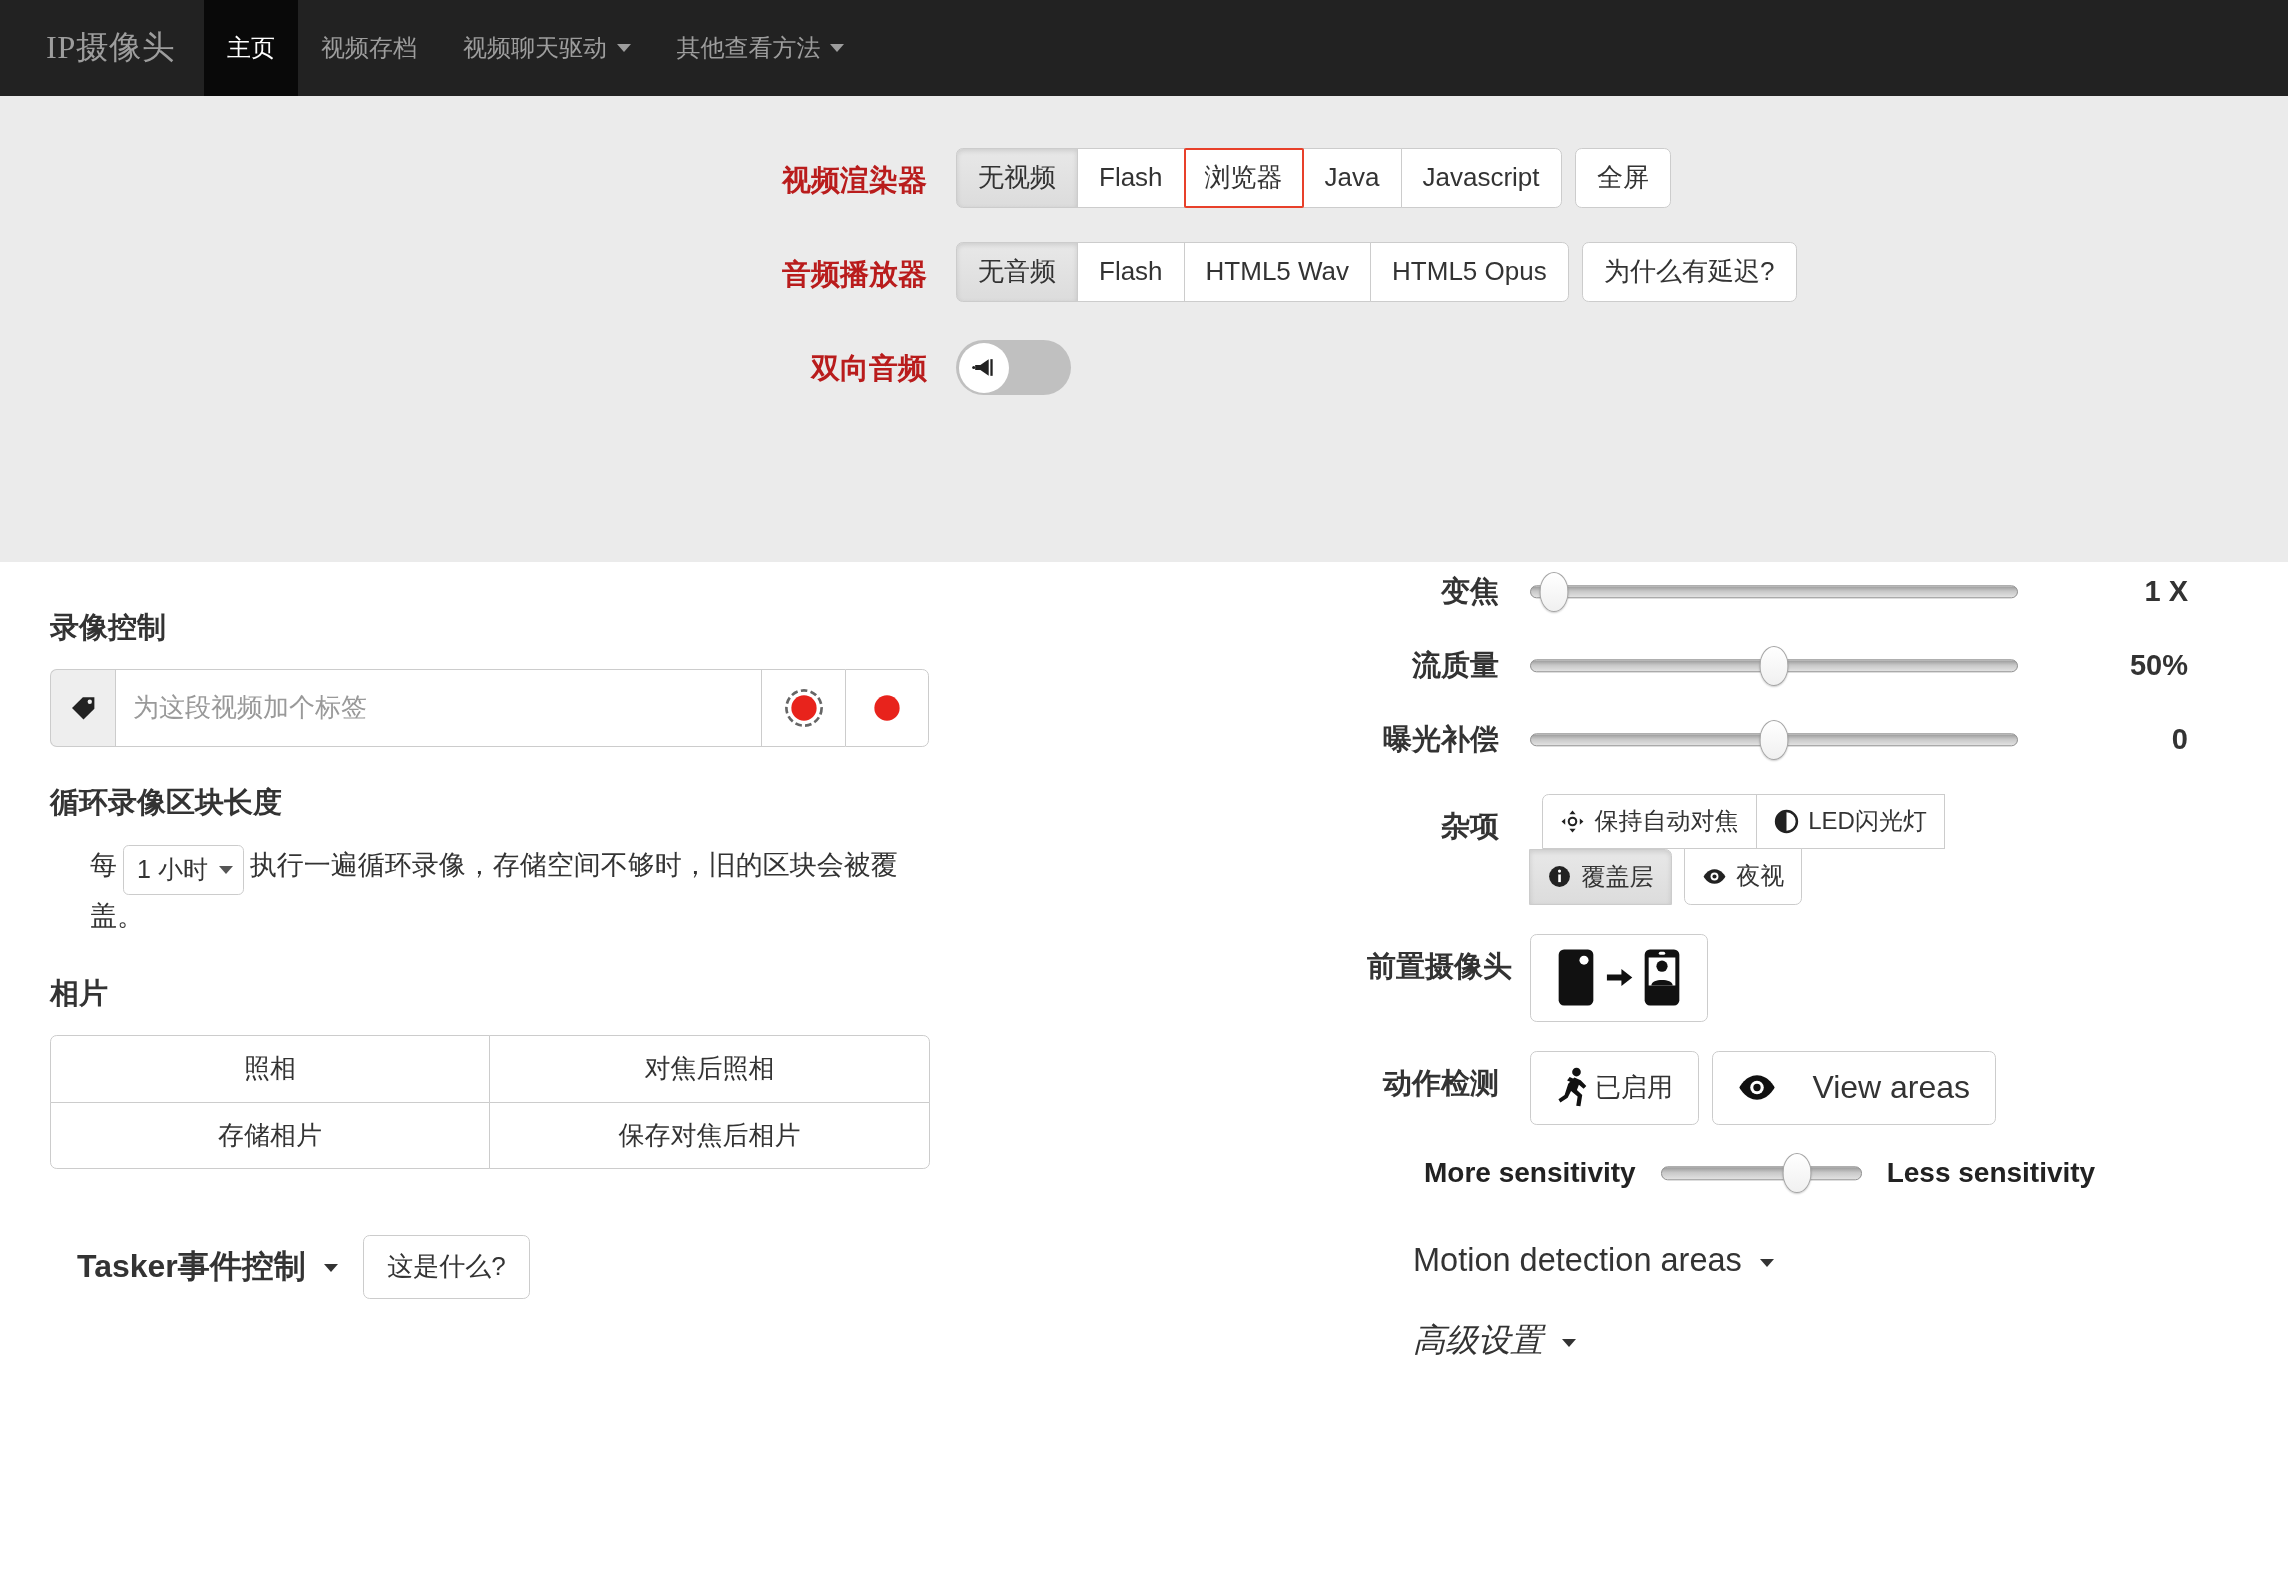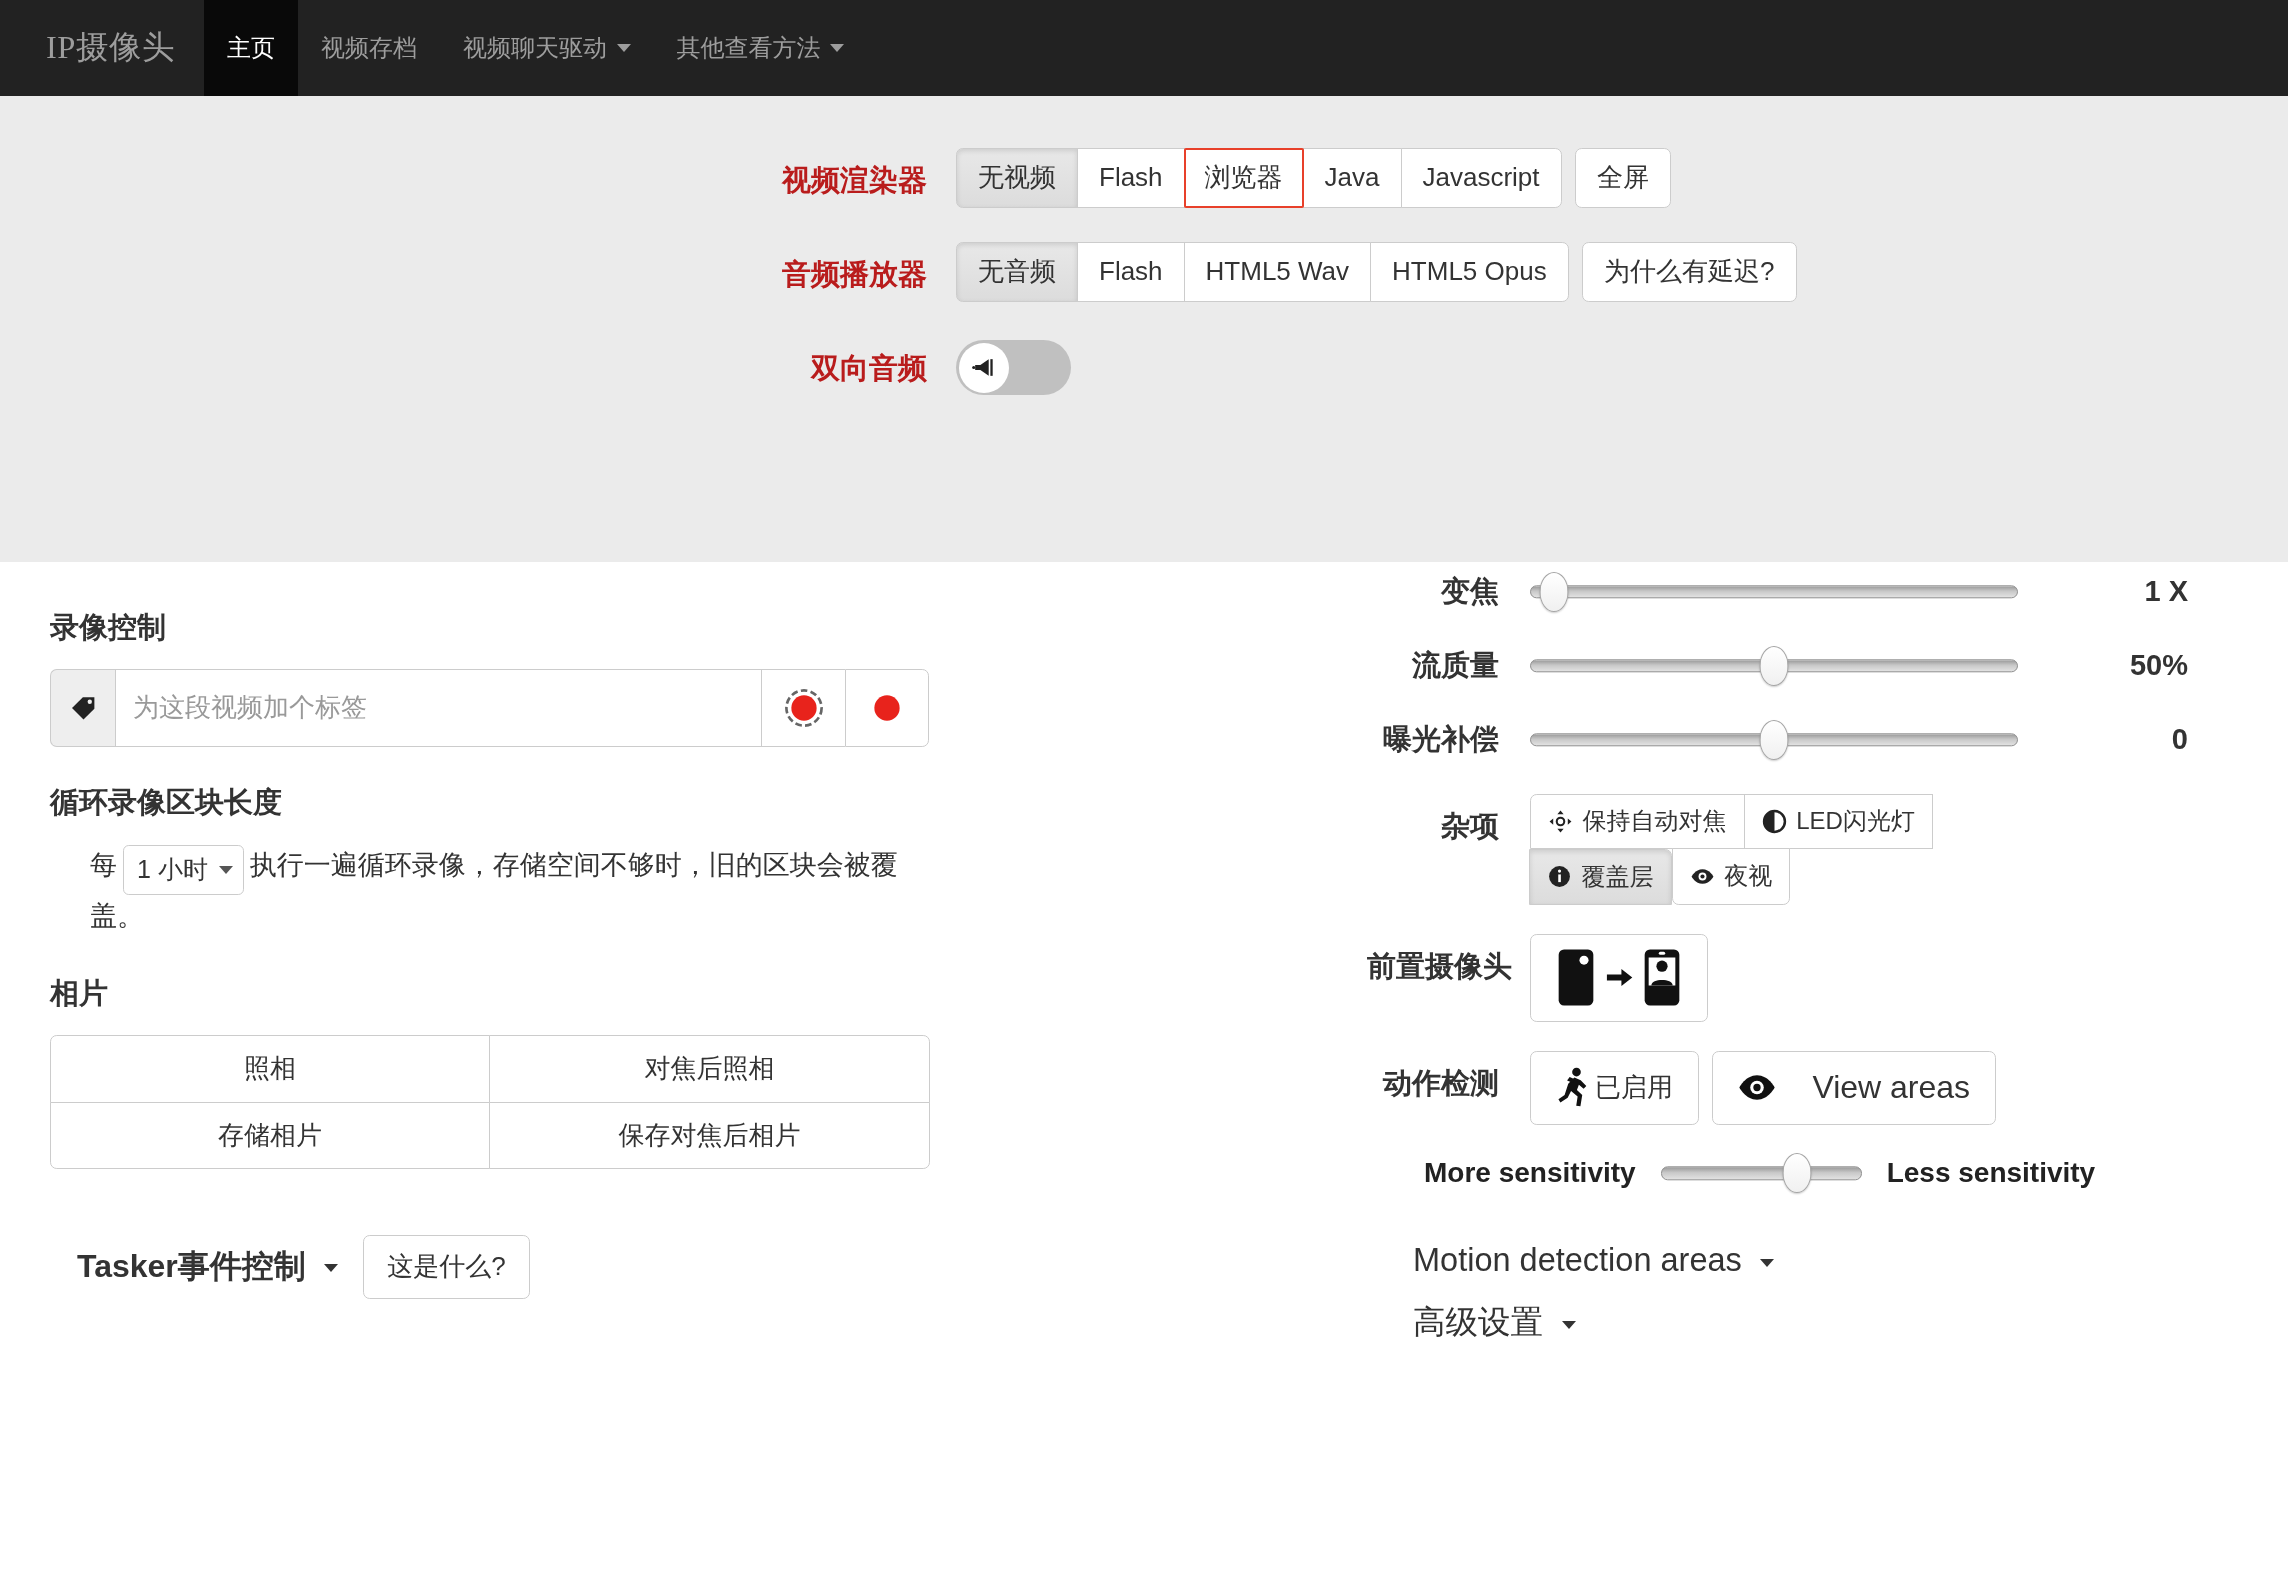--- a/index.html
+++ b/index.html
@@ -77,20 +77,21 @@
   .btn {
     background: #ffffff;
     border: 1px solid #cccccc;
     color: #333333;
     font-size: 26px;
     font-family: "Liberation Sans", sans-serif;
     padding: 13.4px 21px;
     line-height: 1.2;
     white-space: nowrap;
     cursor: pointer;
+    margin-left: 12px;
   }
   .btn-group .btn { border-radius: 0; margin-left: -1px; }
   .btn-group .btn:first-child { border-radius: 6.7px 0 0 6.7px; margin-left: 0; }
   .btn-group .btn:last-child { border-radius: 0 6.7px 6.7px 0; }
   .btn-group .btn:only-child { border-radius: 6.7px; }
   .btn.active {
     background: #e0e0e0;
     background: linear-gradient(#e8e8e8, #dcdcdc);
     box-shadow: inset 0 1.9px 4.8px rgba(0,0,0,.12);
     color: #333;
@@ -294,21 +295,21 @@
     font-family: "Liberation Sans", sans-serif;
   }
 
   .collapse-h {
     font-size: 32.5px; color: #333;
     margin-top: 50px;
     padding-left: 46px;
     cursor: pointer;
     white-space: nowrap;
   }
-  .collapse-h.indent2 { padding-left: 46px; margin-top: 22px; }
+  .collapse-h.indent2 { padding-left: 46px; margin-top: 40px; font-style: italic; }
 
   svg { display: block; }
 </style>
 </head>
 <body>
 
 <div class="navbar">
   <div class="brand">IP摄像头</div>
   <div class="nav-item active">
     <span>主页</span>

